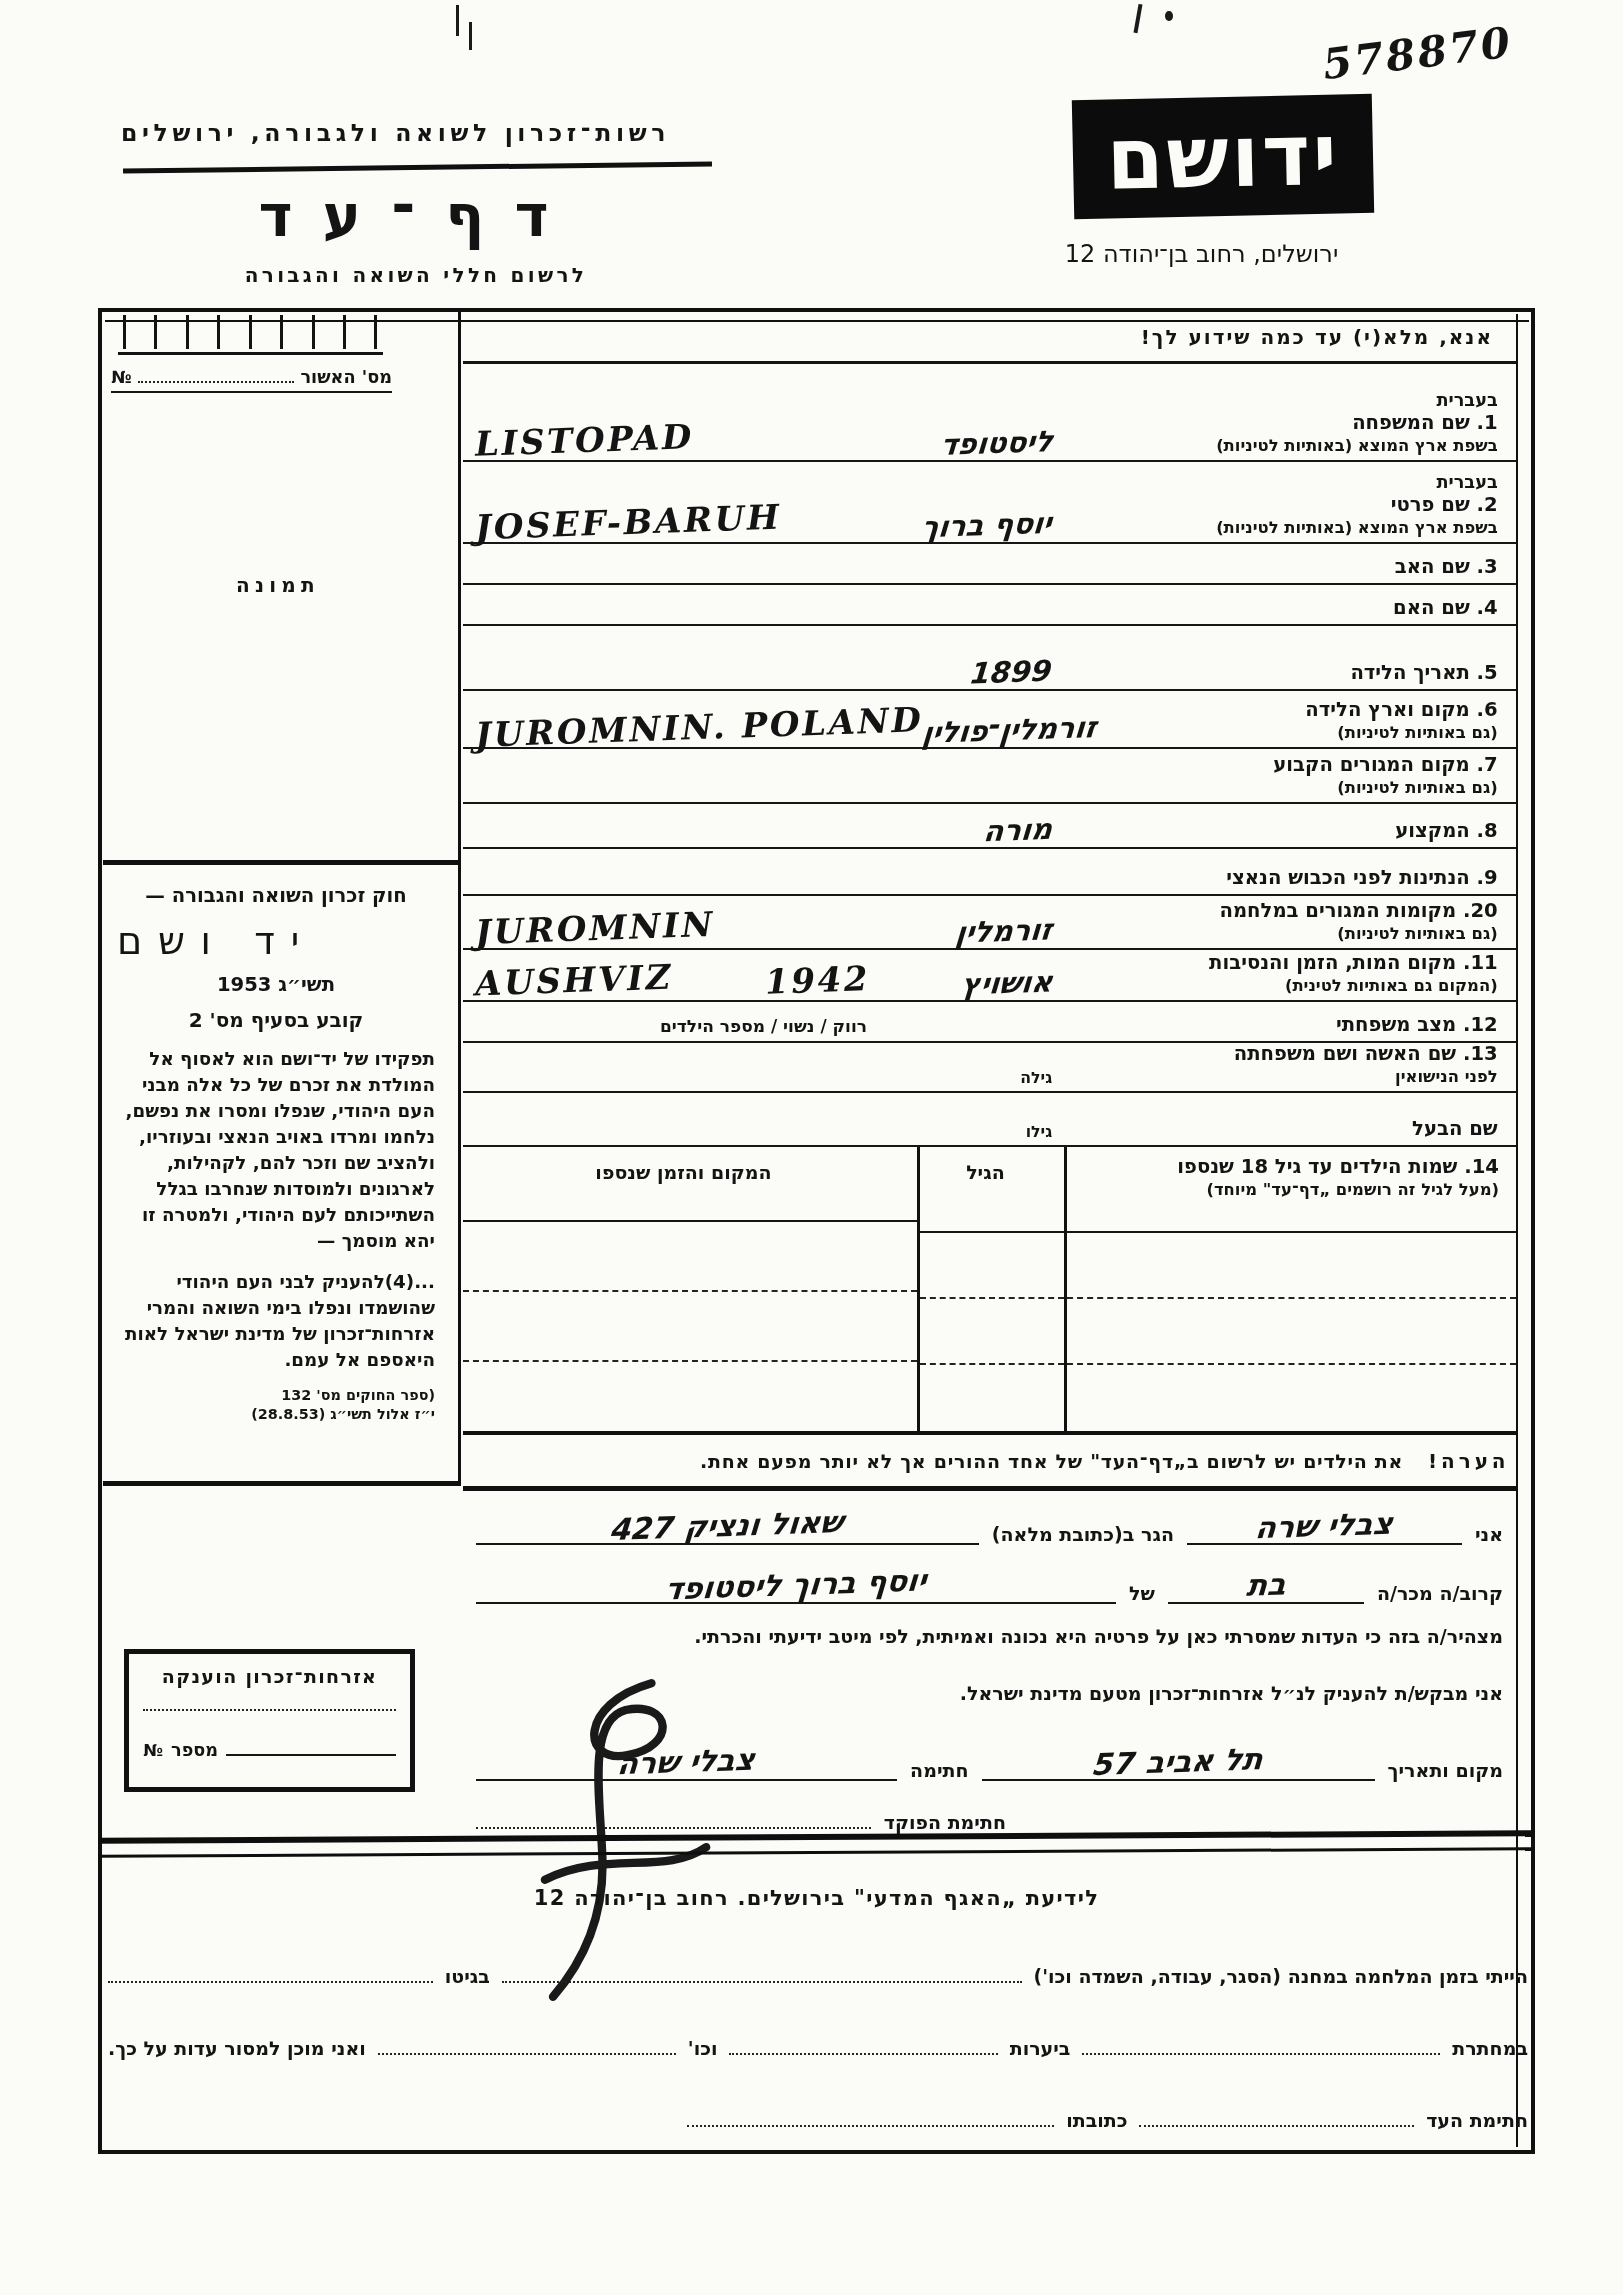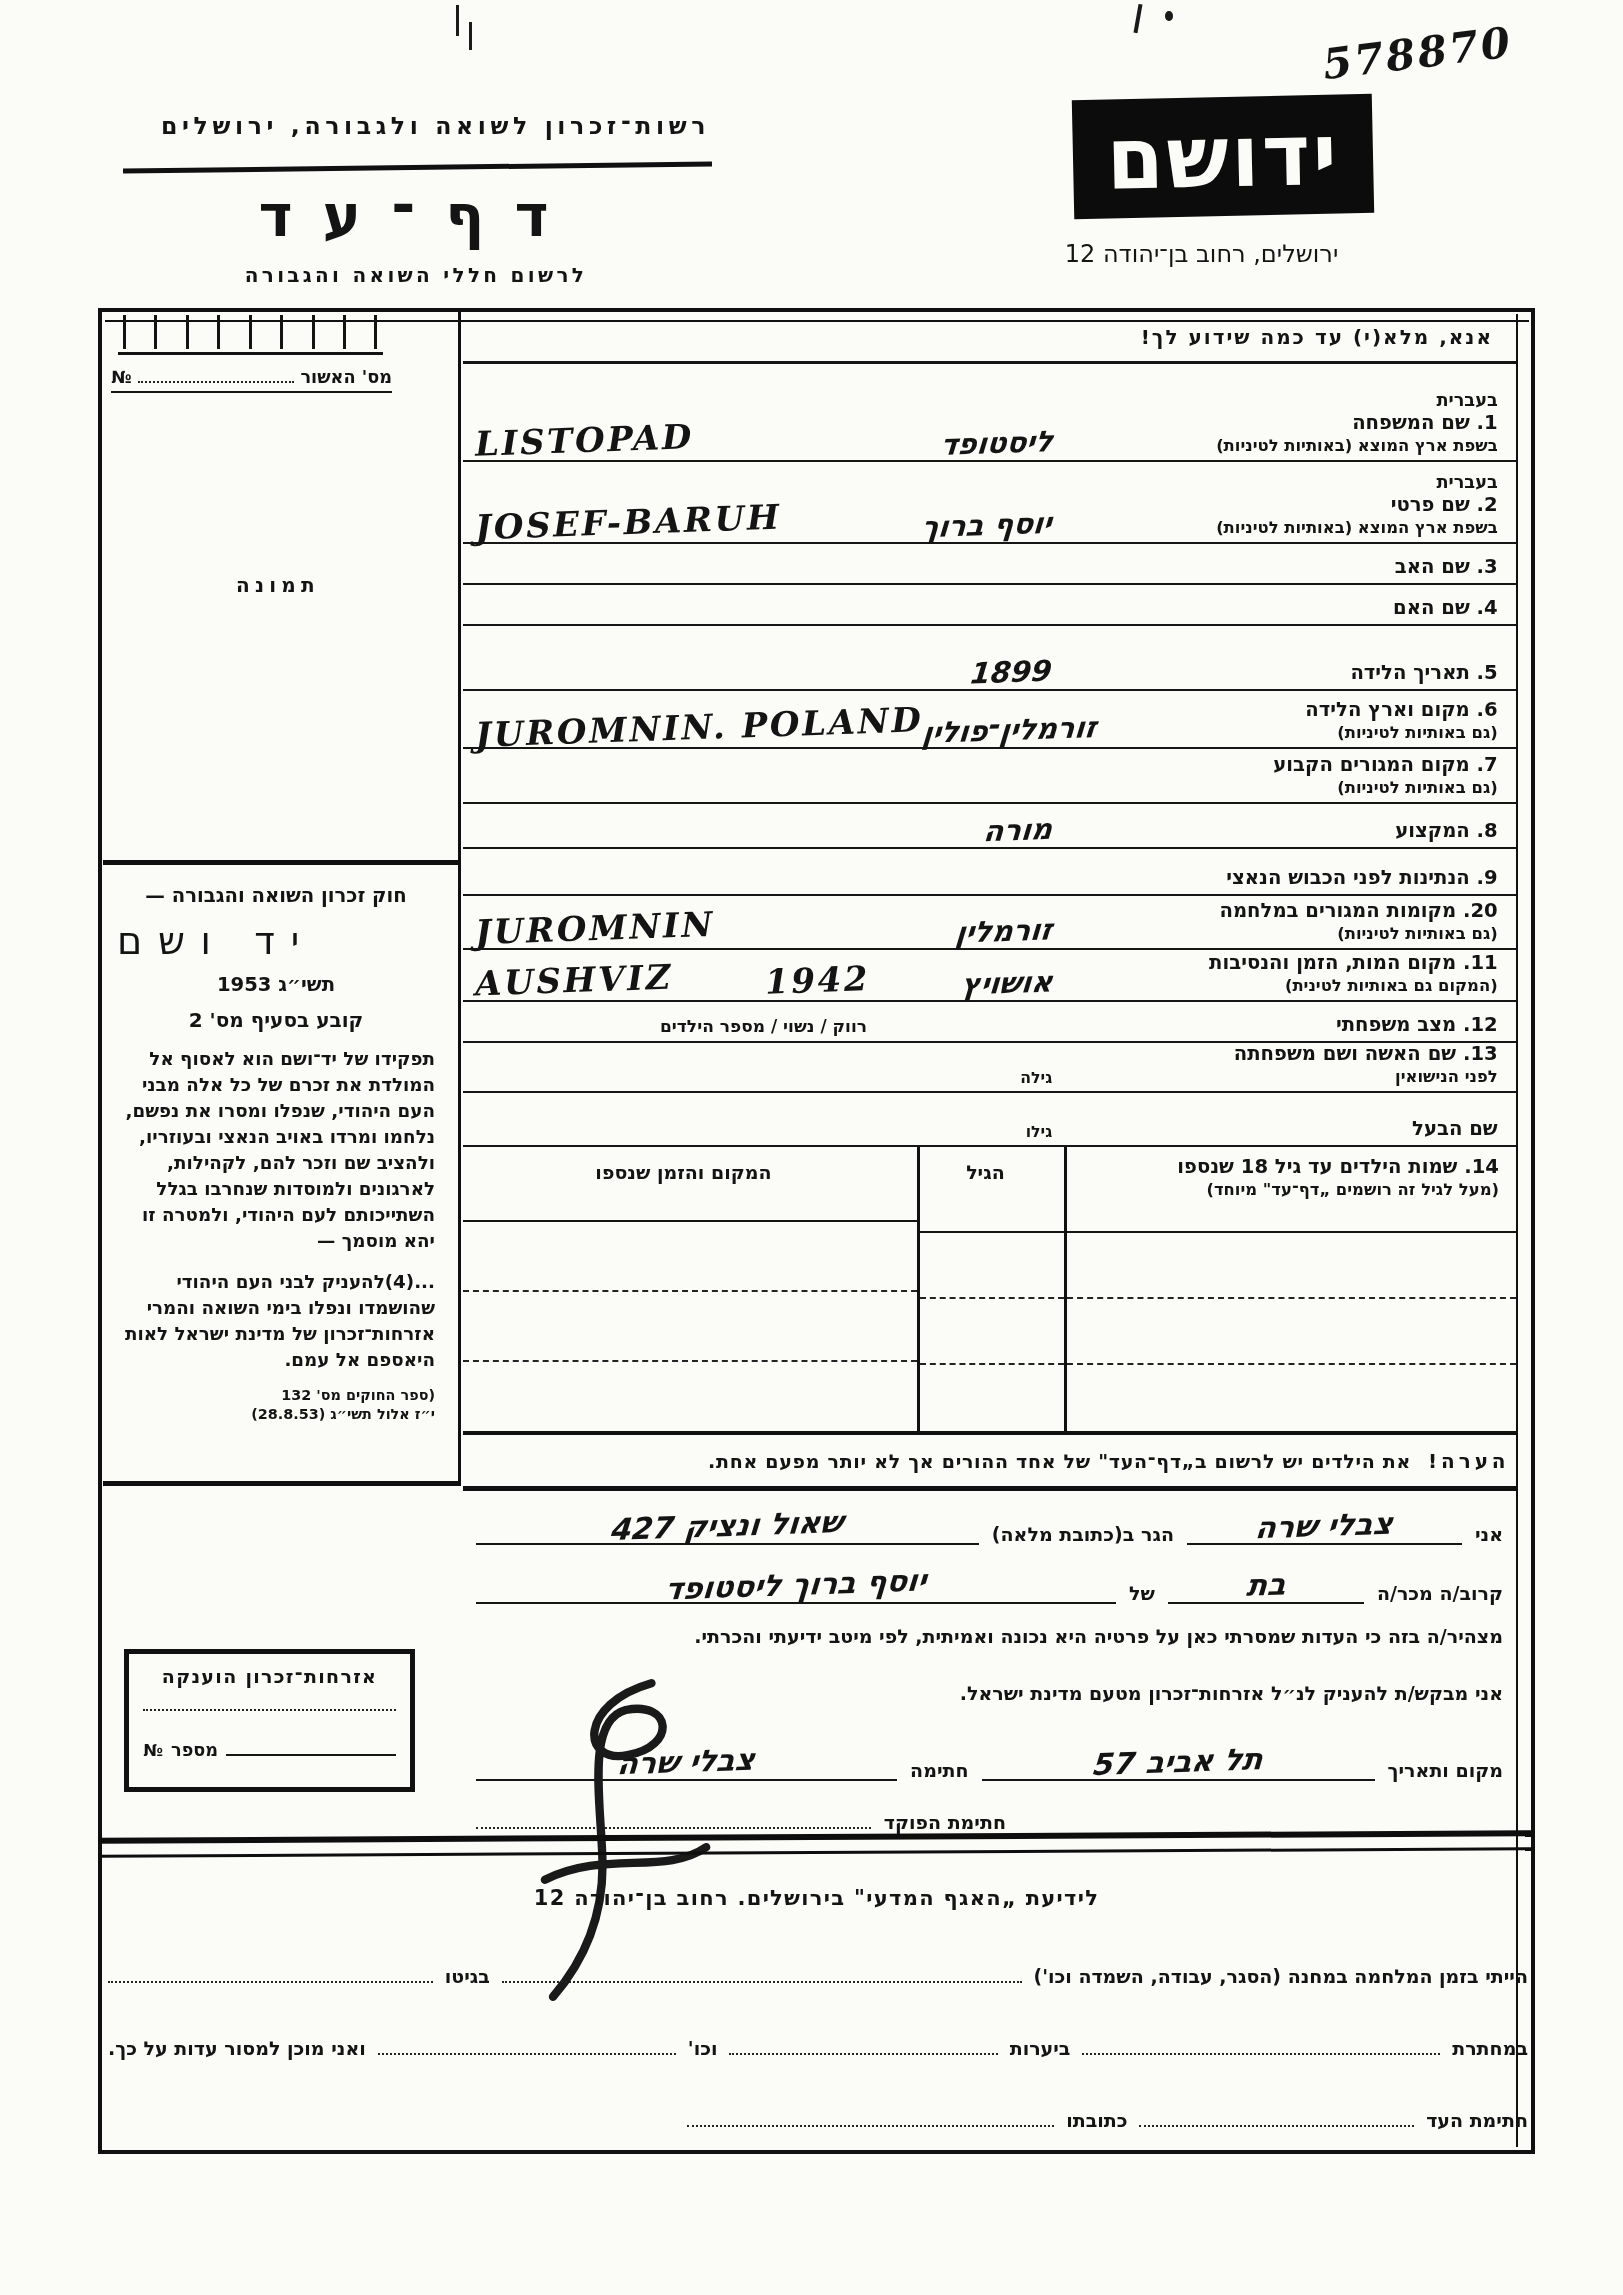--- a/index.html
+++ b/index.html
@@ -1,21 +1,21 @@
 <!DOCTYPE html>
 <html lang="he" style="font-size:10.5px"><head>
 <meta charset="utf-8">
 <style>
   html,body{margin:0;padding:0;background:#8a8a8a;}
   .page{position:relative;width:1623px;height:2295px;background:#fbfbf8;color:#141414;
         font-family:"DejaVu Sans",sans-serif;overflow:hidden;}
   .abs{position:absolute;}
   .rtl{direction:rtl;}
   
-  .auth-line{left:121px;top:112px;width:589px;font-size:23.6px;font-weight:bold;letter-spacing:4.6px;text-align:right;}
+  .auth-line{left:121px;top:119px;width:589px;font-size:23.6px;font-weight:bold;letter-spacing:4.6px;text-align:left;}
   .auth-rule{left:123px;top:165px;width:589px;height:4.6px;background:#101010;transform:rotate(-0.7deg);}
   .form-title{left:196px;top:182px;width:445px;font-size:58px;font-weight:bold;letter-spacing:30px;text-align:center;}
   .form-subtitle{left:177px;top:263px;width:478px;font-size:20px;font-weight:bold;letter-spacing:3.3px;text-align:center;}
   .reg-num{left:1322px;top:26px;width:236px;font-family:"DejaVu Serif",serif;font-style:italic;font-weight:bold;
            font-size:42px;transform:rotate(-7deg);letter-spacing:2.6px;}
   .logo-box{left:1073px;top:97px;width:300px;height:119px;background:#0c0c0c;transform:rotate(-1.2deg);
             display:flex;align-items:center;justify-content:center;}
   .logo-text{color:#fbfbf8;font-size:82px;font-weight:bold;letter-spacing:2.6px;transform:scaleY(1.05);}
   .addr-line{left:1018px;top:240px;width:367px;font-size:24px;font-weight:normal;text-align:center;}
   .artifact{background:#1a1a1a;}
@@ -77,21 +77,21 @@
   .cplace{flex:1;gap:14px;}
   .chead{height:86px;border-bottom:2.6px solid #141414;box-sizing:border-box;
          padding:6.5px 17px 0 3.9px;}
   .chead.center{display:flex;align-items:flex-start;justify-content:center;padding-top:14.4px;
                 font-size:19px;font-weight:bold;}
   .crow{height:66px;border-bottom:2px dashed #232323;box-sizing:border-box;}
   .crow.last{border-bottom:none;}
   
   .noterow{height:56px;display:flex;direction:rtl;align-items:center;gap:17px;
            border-bottom:5.2px solid #101010;box-sizing:border-box;padding-right:6.5px;}
-  .notelabel{font-size:20px;font-weight:bold;letter-spacing:3.9px;white-space:nowrap;}
+  .notelabel{font-size:20px;font-weight:bold;letter-spacing:3.9px;white-space:nowrap;margin-left:8px;}
   .notetext{font-size:19px;font-weight:bold;letter-spacing:0.7px;}
   .drow{display:flex;direction:rtl;align-items:flex-end;gap:13px;padding:0 13px 5.2px 13px;box-sizing:border-box;}
   .dlabel{font-size:19px;font-weight:bold;white-space:nowrap;}
   .dline{border-bottom:2px solid #161616;display:inline-flex;align-items:flex-end;justify-content:center;}
   .grow{flex:1;}
   .dtext{font-size:19px;font-weight:bold;text-align:right;}
   .dotline{border-bottom:2.6px dotted #232323;height:0.7px;margin-bottom:3.9px;}
   .hwh.big{font-size:30px;}
   
   .dbl1{left:98px;top:1834px;width:1437px;height:5.9px;background:#0e0e0e;transform:rotate(-0.3deg);}

